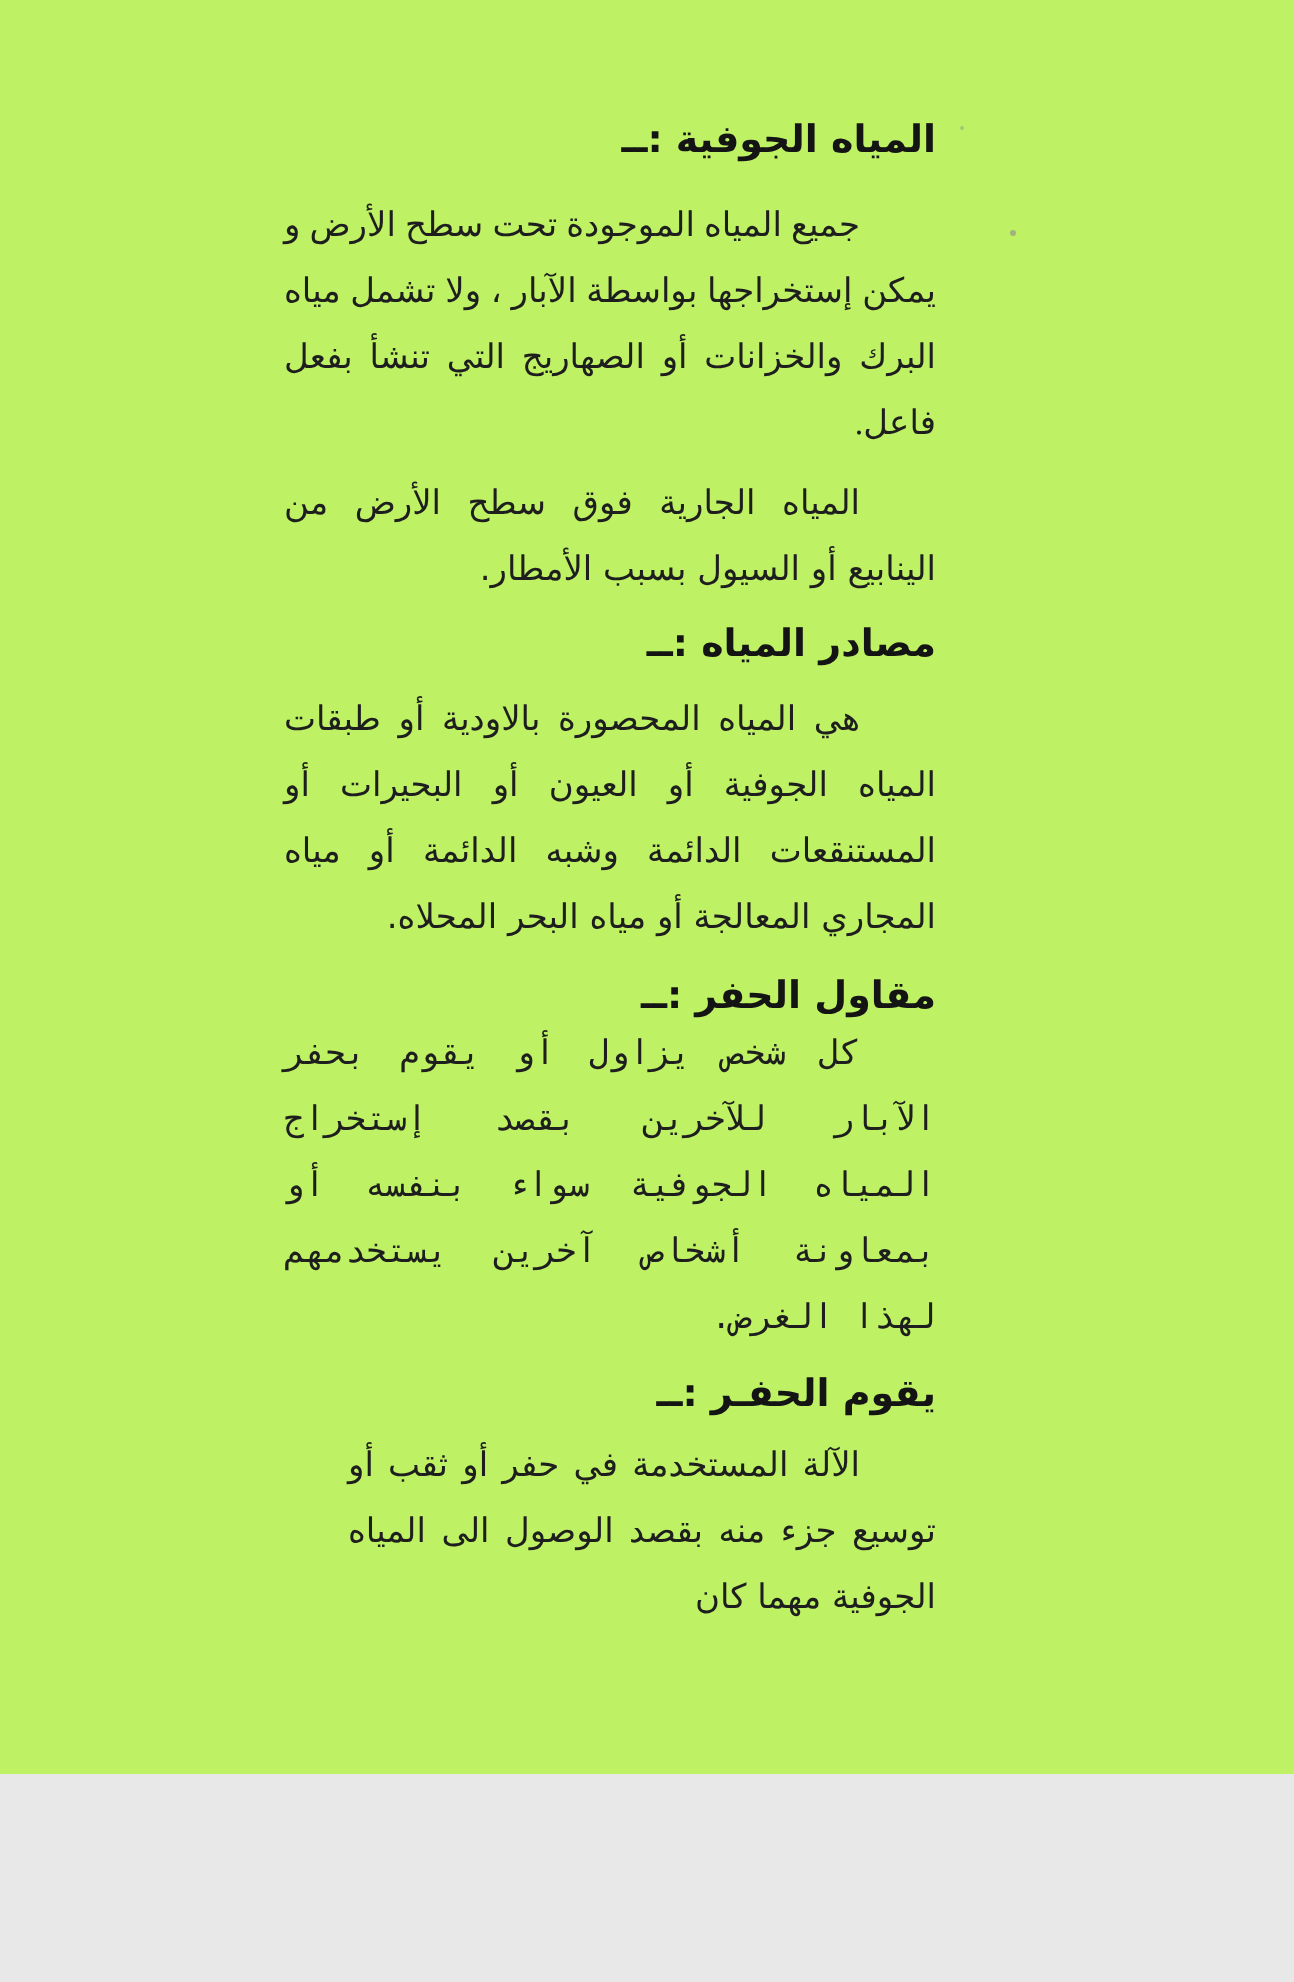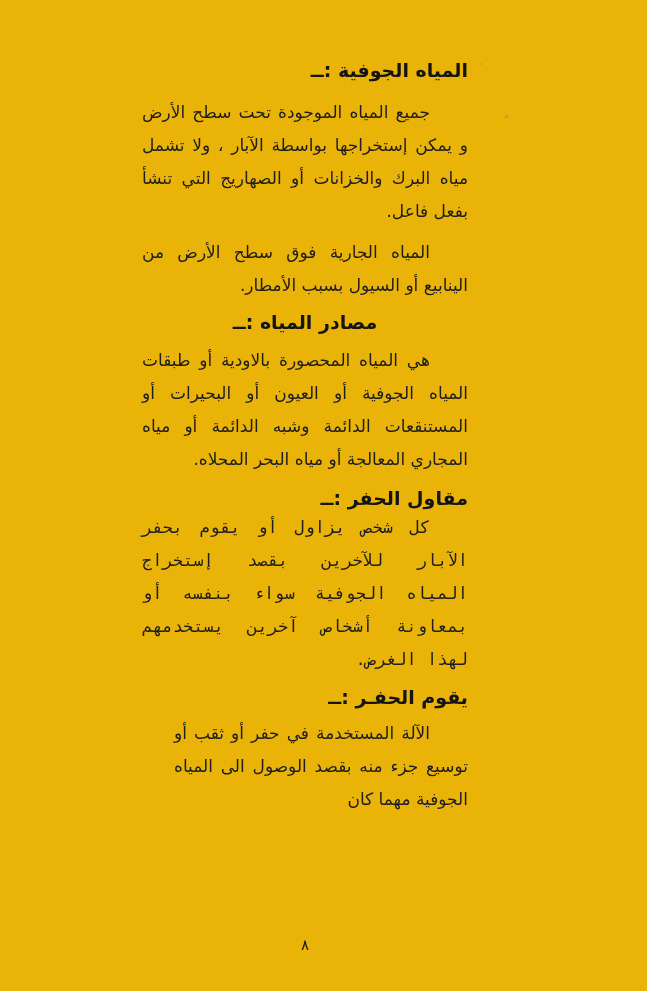--- a/index.html
+++ b/index.html
@@ -3,23 +3,23 @@
 <meta charset="utf-8">
 <style>
   html, body {
     margin: 0;
     padding: 0;
     background: #e8e8e8;
   }
   .page {
     position: relative;
     width: 647px;
-    height: 991px;
+    height: 887px;
     margin: 0 auto;
-    background: #eab308;
+    background: #bef264;
     direction: rtl;
     font-family: "DejaVu Sans", sans-serif;
     color: #1b1b1b;
     overflow: hidden;
   }
   .content {
     position: absolute;
     top: 0;
     left: 142px;
     width: 326px;
@@ -37,24 +37,24 @@
     font-size: 17px;
     line-height: 33px;
     margin: 0;
     text-align: justify;
     text-justify: inter-word;
     text-indent: 38px;
     color: #1e1e1e;
   }
   
   .s0 .heading { margin-top: 56px; }
-  .s0 .para    { margin-top: 12px; }
+  .s0 .para    { margin-top: 12px; font-family: Liberation Serif, serif; }
   .s1 .heading { margin-top: 10px; }
   .s1 .para    { margin-top: 8px;  }
-  .s2 .heading { margin-top: 6px; text-align: center;  }
+  .s2 .heading { margin-top: 6px;  }
   .s2 .para    { margin-top: 8px;  }
   .s3 .heading { margin-top: 8px;  }
   .s3 .para    { margin-top: 0px; font-family: Liberation Mono, monospace;  }
   .s4 .heading { margin-top: 6px;  }
   .s4 .para    { margin-top: 6px; margin-left: 32px;  }
   .page-number {
     position: absolute;
     top: 936px;
     left: 142px;
     width: 326px;

